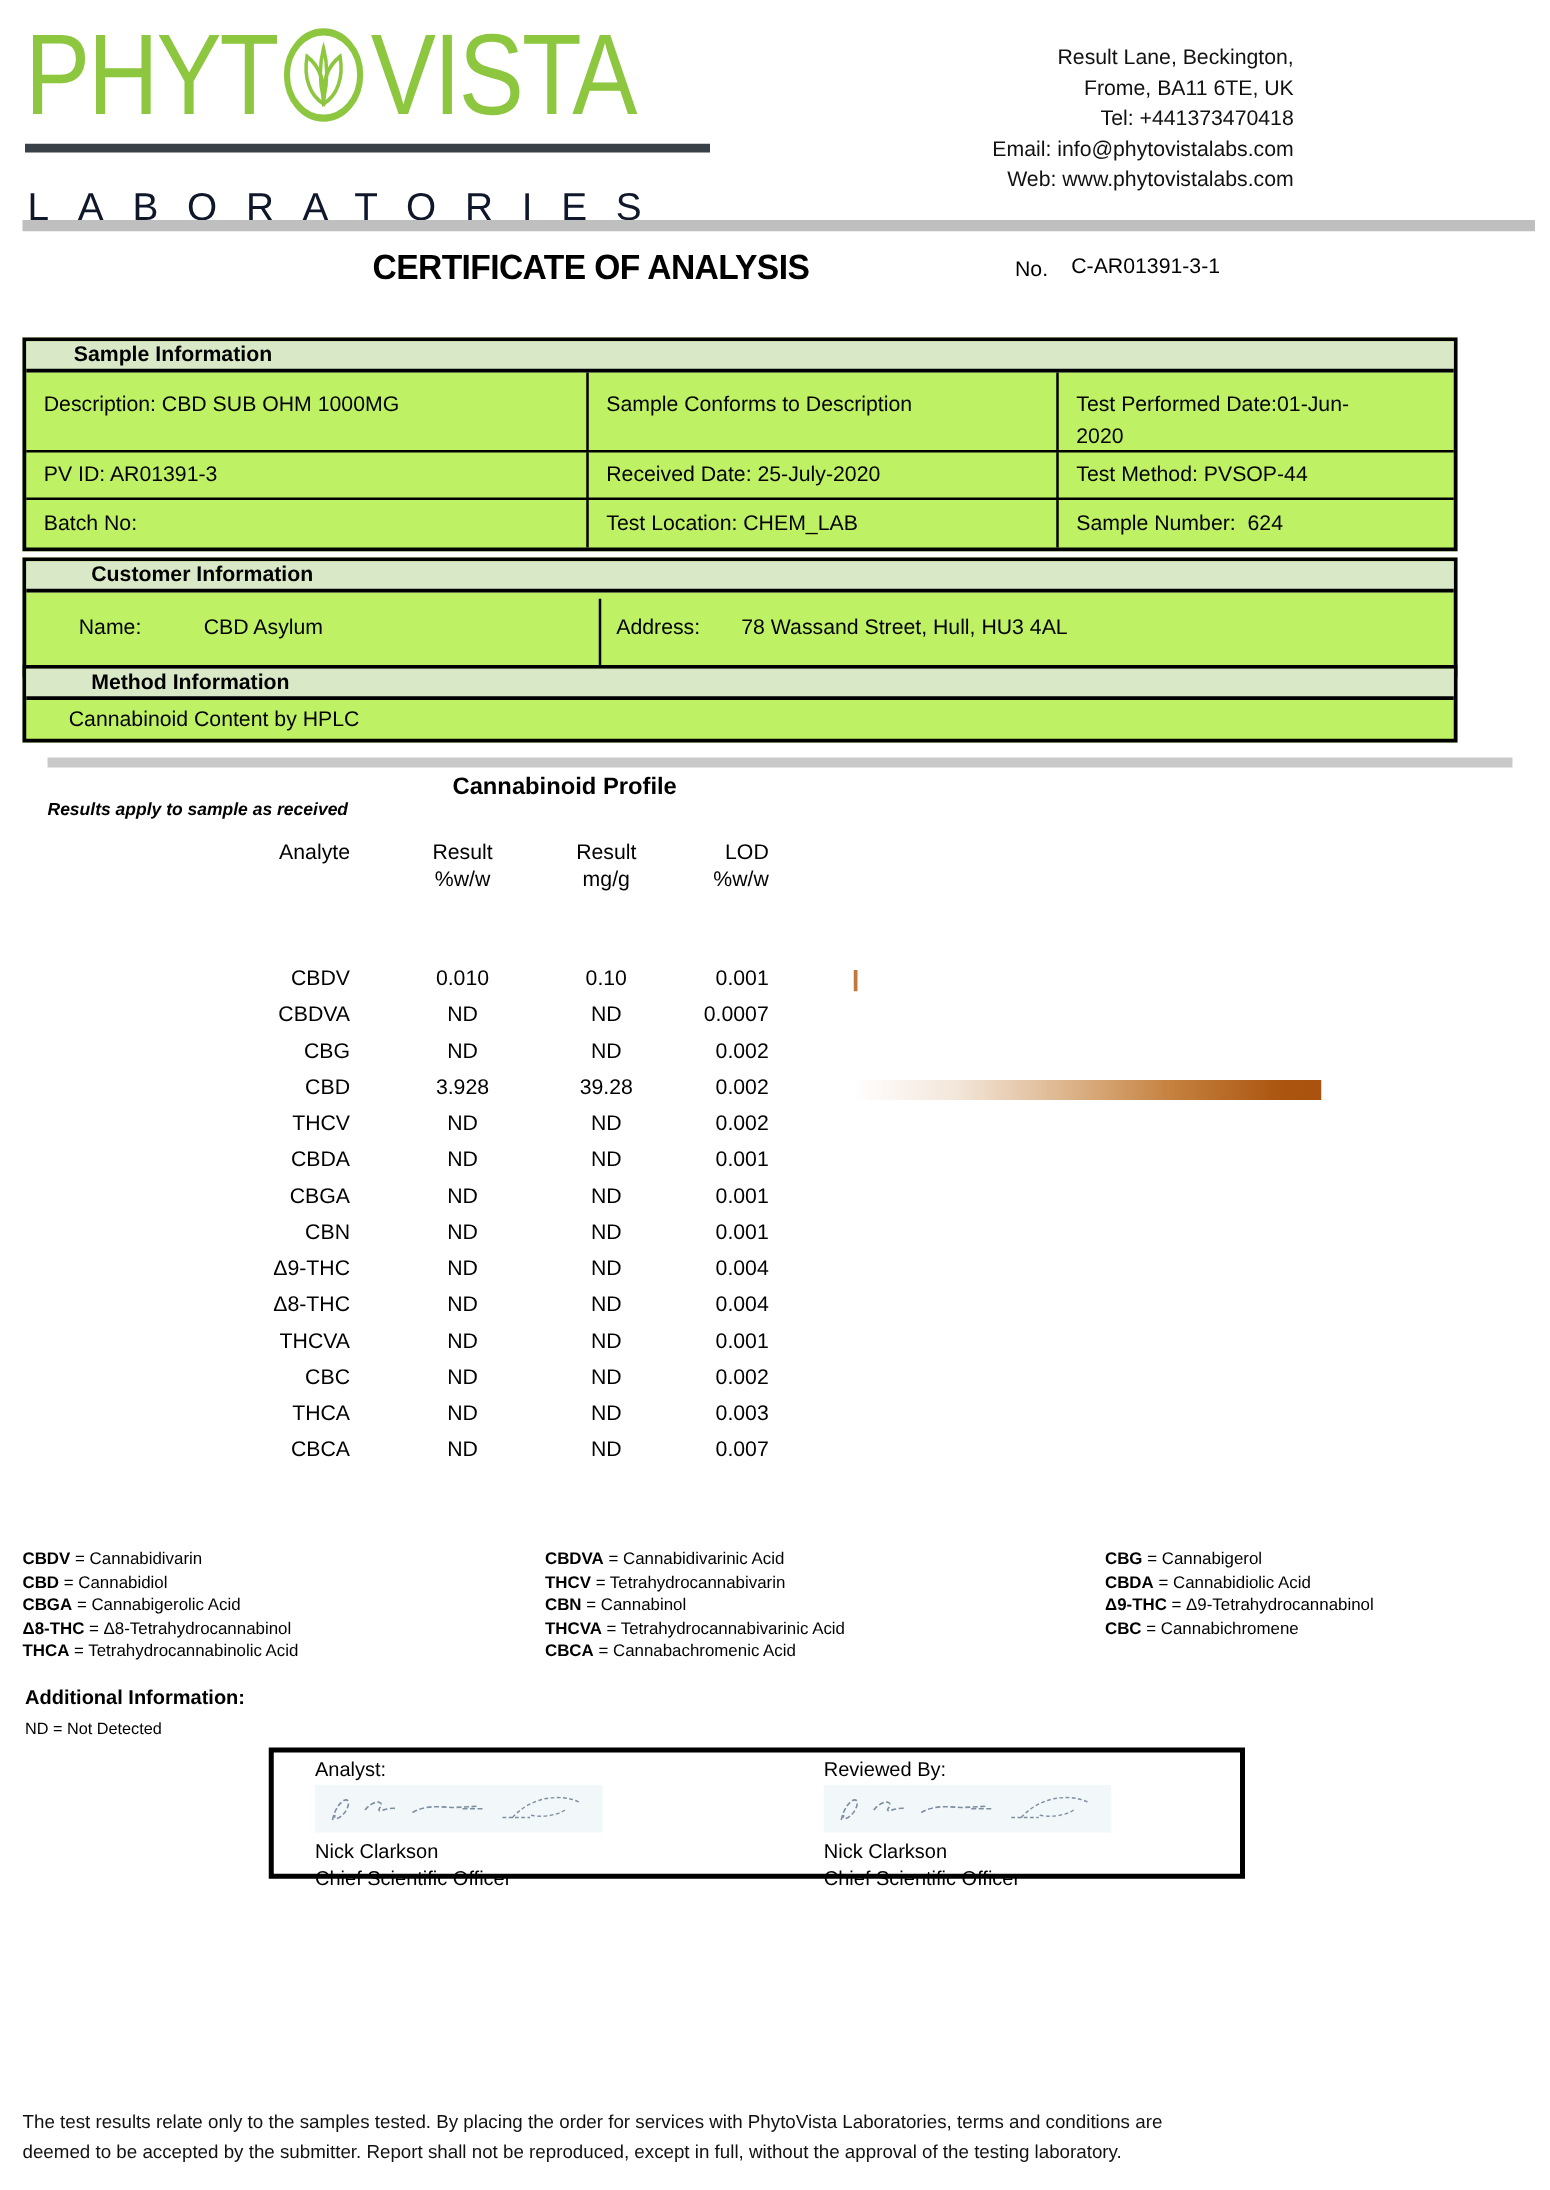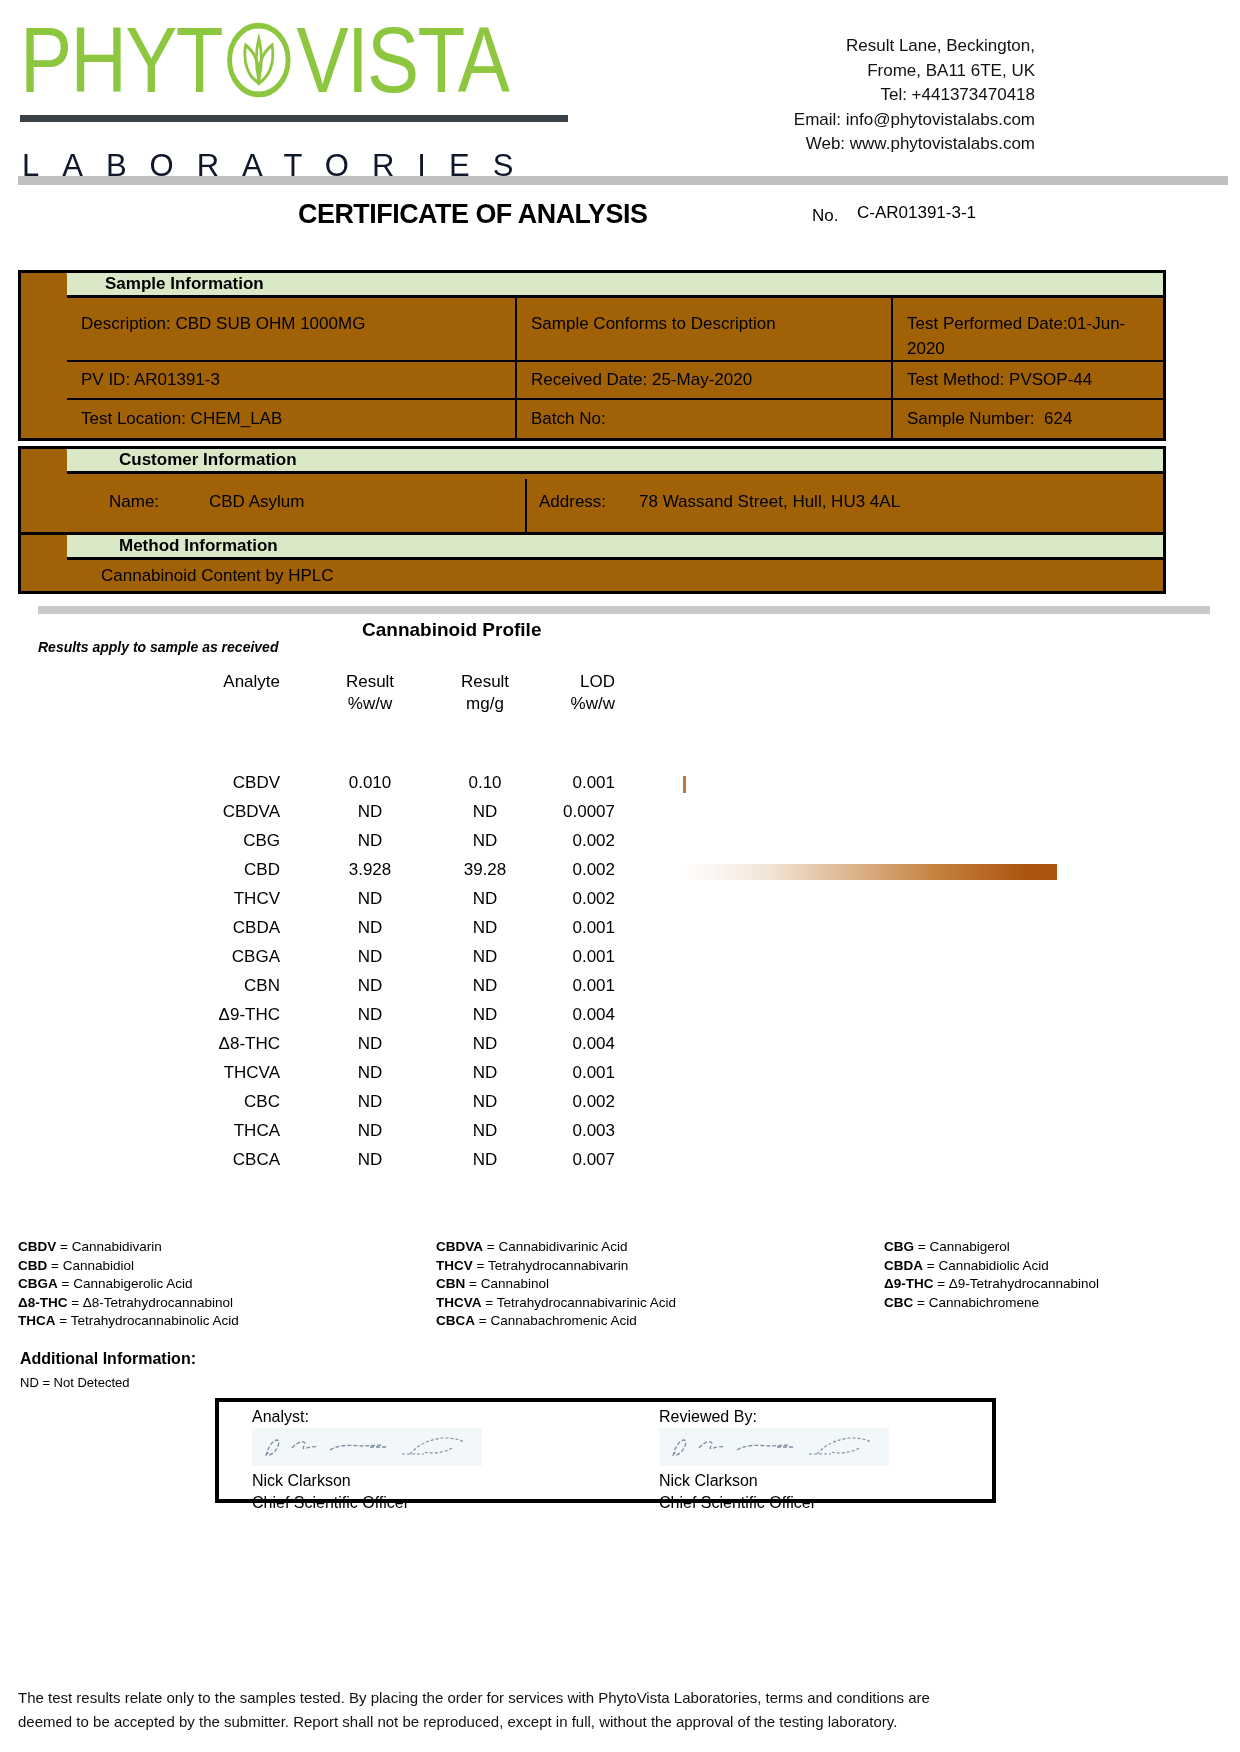--- a/index.html
+++ b/index.html
@@ -24,21 +24,21 @@
 
   .gray-bar-1 { position:absolute; left:18px; top:176px; width:1210px; height:9px; background:#bfbfbf; }
 
   
   .coa-title { position:absolute; left:298px; top:198px; font-size:28px; font-weight:bold;
                letter-spacing:-.5px; transform:scaleX(.96); transform-origin:left; }
   .coa-no-label { position:absolute; left:812px; top:206px; font-size:17px; }
   .coa-no-value { position:absolute; left:857px; top:203px; font-size:17px; }
 
   
-  .info-box { position:absolute; left:18px; width:1148px; border:3px solid #000; background:#a16207;padding-left:46px; }
+  .info-box { position:absolute; left:18px; width:1148px; border:3px solid #000; background:#bef264; }
   .green-bar { height:25px; background:#d9e8c7; border-bottom:3px solid #000;
                display:flex; align-items:center; font-weight:bold; font-size:17px; }
   .green-bar.pl-38 { padding-left:38px; }
   .green-bar.pl-52 { padding-left:52px; }
 
   .si-grid { display:grid; grid-template-columns:450px 376px 1fr; }
   .si-cell { border-right:2px solid #000; border-bottom:2px solid #000;
              font-size:17px; padding-left:14px; display:flex; }
   .si-cell.last-col { border-right:none; }
   .si-cell.last-row { border-bottom:none; }
@@ -134,24 +134,24 @@
 
   <div class="info-box" style="top:270px;">
     <div class="green-bar pl-38">Sample Information</div>
     <div class="si-grid">
       <div class="si-cell si-r1">Description: CBD SUB OHM 1000MG</div>
       <div class="si-cell si-r1">Sample Conforms to Description</div>
       <div class="si-cell si-r1 last-col">
         <span class="si-wrap">Test Performed Date:01-Jun-2020</span>
       </div>
       <div class="si-cell si-r2">PV ID: AR01391-3</div>
-      <div class="si-cell si-r2">Received Date: 25-May-2020</div>
+      <div class="si-cell si-r2">Received Date: 25-July-2020</div>
       <div class="si-cell si-r2 last-col">Test Method: PVSOP-44</div>
+      <div class="si-cell si-r3 last-row">Batch No:</div>
       <div class="si-cell si-r3 last-row">Test Location: CHEM_LAB</div>
-      <div class="si-cell si-r3 last-row">Batch No:</div>
       <div class="si-cell si-r3 last-row last-col">Sample Number:&nbsp; 624</div>
     </div>
   </div>
 
   <div class="info-box" style="top:446px;">
     <div class="green-bar pl-52">Customer Information</div>
     <div class="cust-row">
       <span class="cust-name-label">Name:</span>
       <span class="cust-name-value">CBD Asylum</span>
       <span class="cust-divider"></span>

